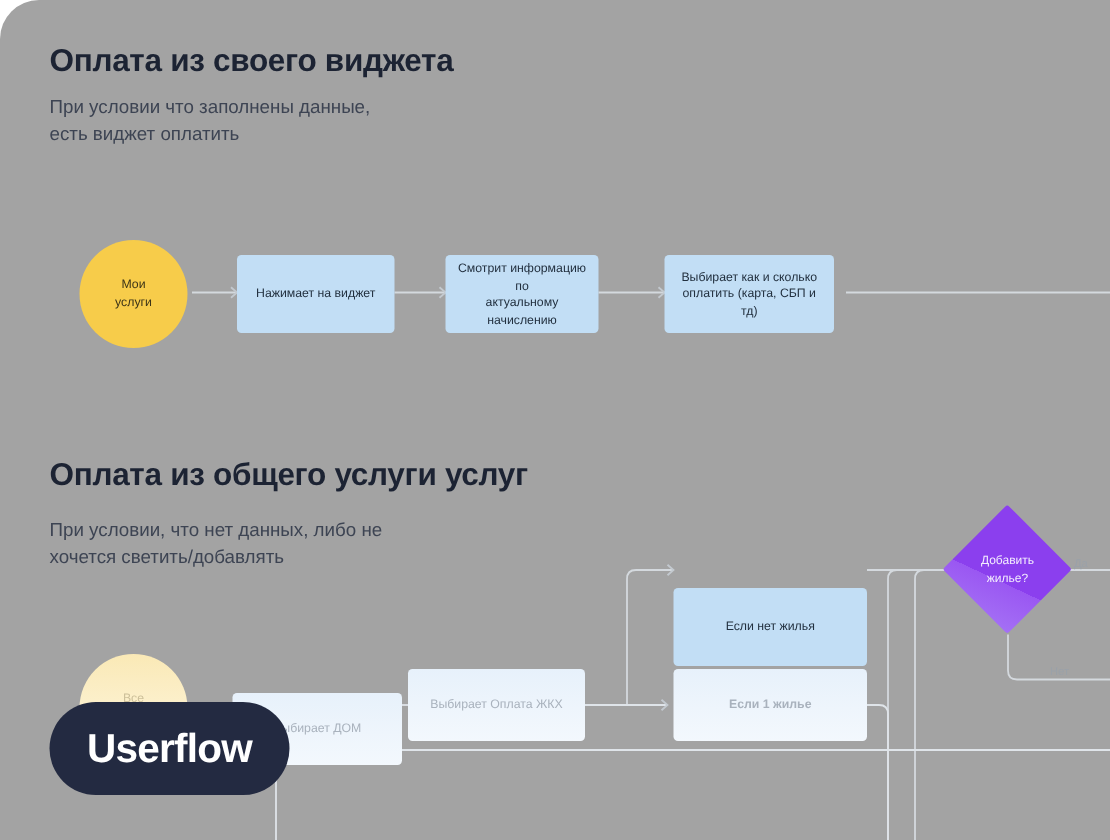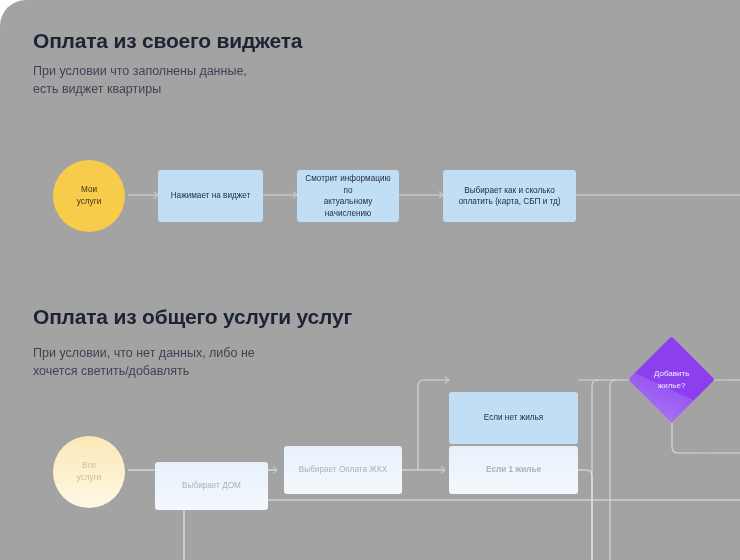--- a/index.html
+++ b/index.html
@@ -150,21 +150,21 @@
     letter-spacing: -0.5px;
   }
 </style>
 </head>
 <body>
 
 <div id="canvas">
 
   <div id="title-1" class="section-title">Оплата из своего виджета</div>
   <div id="sub-1" class="section-sub">При условии что заполнены данные,
-есть виджет квартиры</div>
+есть виджет оплатить</div>
 
   <div id="title-2" class="section-title">Оплата из общего услуги услуг</div>
   <div id="sub-2" class="section-sub">При условии, что нет данных, либо не
 хочется светить/добавлять</div>
 
   <svg class="lines" viewBox="0 0 740 560">
 
     <path class="ln" d="M128 195 H158"></path>
     <path class="arrow-head" d="M154 191.5 L158 195 L154 198.5"></path>
 
@@ -204,38 +204,39 @@
 
   <div class="flow-layer">
     <div class="node node-circle" style="left:53px; top:160px; width:72px; height:72px;">Мои
 услуги</div>
 
     <div class="node node-box" style="left:297px; top:170px; width:102px; height:52px;">Смотрит информацию по
 актуальному начислению</div>
 
     <div class="node node-box" style="left:158px; top:170px; width:105px; height:52px;">Нажимает на виджет</div>
 
-    <div class="node node-box" style="left:443px; top:170px; width:133px; height:52px;">Выбирает как и сколько
+    <div class="node node-box" style="left:443px; top:170px; width:113px; height:52px;">Выбирает как и сколько
 оплатить (карта, СБП и тд)</div>
   </div>
 
   <div class="flow-layer">
     <div class="node node-box" style="left:449px; top:354px; width:129px; height:52px;margin-top:38px;">Если нет жилья</div>
 
     <div class="node node-diamond" style="left:641px; top:349px; width:61px; height:61px;">
       <div class="diamond-label">Добавить
 жилье?</div>
     </div>
 
     <div class="faded">
       <div class="node node-circle" style="left:53px; top:436px; width:72px; height:72px;">Все
 услуги</div>
 
       <div class="node node-box" style="left:155px; top:462px; width:113px; height:48px;">Выбирает ДОМ</div>
 
-      <div class="node node-box" style="left:284px; top:446px; width:118px; height:48px;text-align:center;">Выбирает Оплата ЖКХ</div>
+      <div class="node node-box" style="left:272px; top:446px; width:118px; height:48px;text-align:center;">Выбирает Оплата ЖКХ</div>
 
       <div class="node node-box" style="left:449px; top:446px; width:129px; height:48px;font-weight:bold;">Если 1 жилье</div>
     </div>
   </div>
 
+  <div id="userflow-badge">Userflow</div>
 
 </div>
 
 </body></html>

